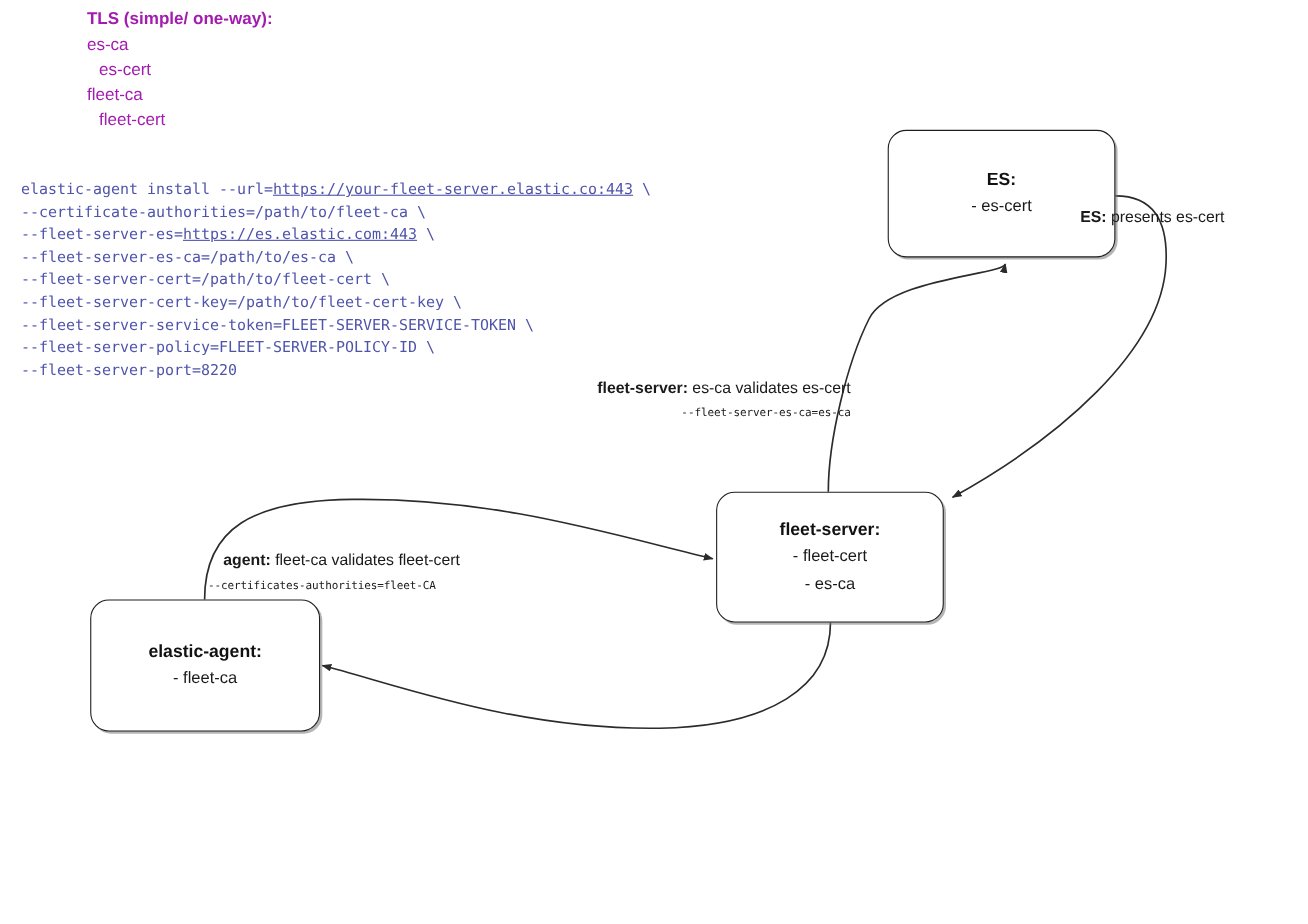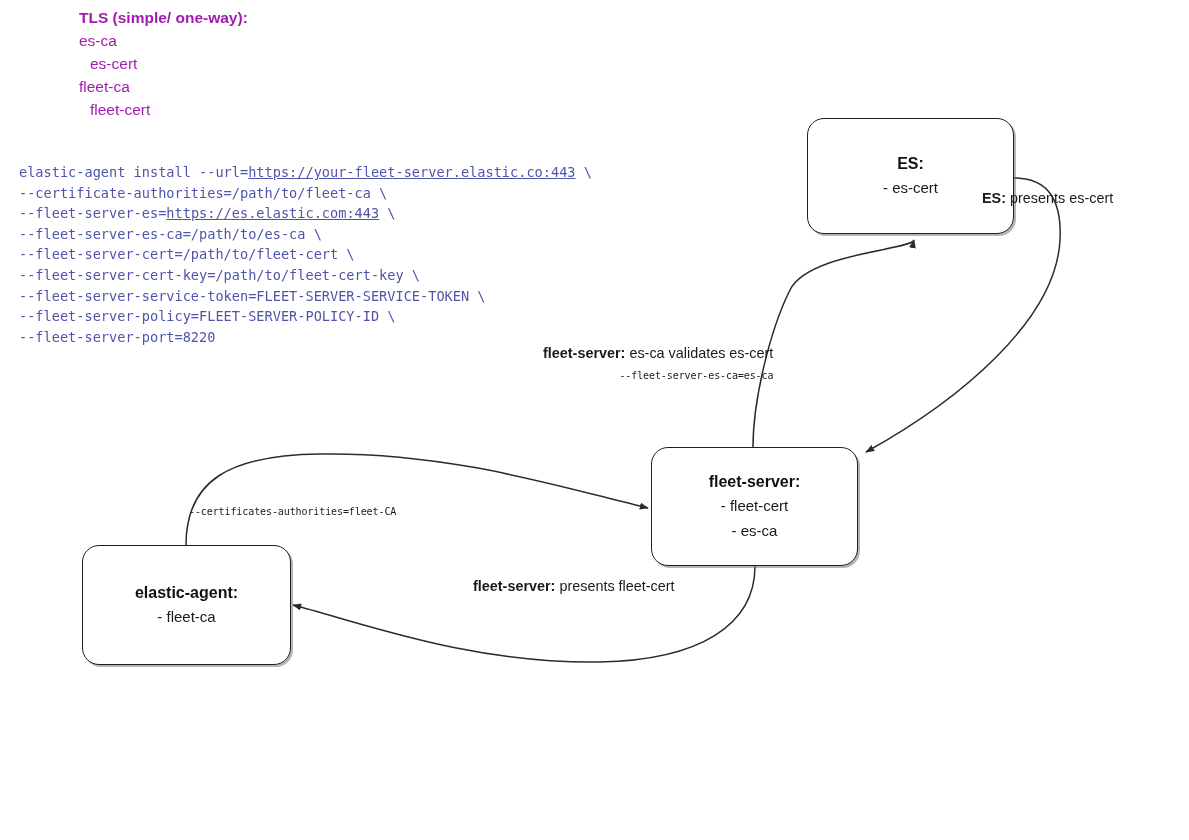--- a/index.html
+++ b/index.html
@@ -155,18 +155,18 @@
 <div class="edge-label" id="label-es-presents">
   <div><b>ES:</b><span> presents es-cert</span></div>
 </div>
 
 <div class="edge-label" id="label-fleet-validates">
   <div><b>fleet-server:</b><span> es-ca validates es-cert</span></div>
   <div class="mono">--fleet-server-es-ca=es-ca</div>
 </div>
 
 <div class="edge-label" id="label-agent-validates">
+  <div><b>agent:</b><span> fleet-ca validates fleet-cert</span></div>
   <div class="mono">--certificates-authorities=fleet-CA</div>
 </div>
 
 <div class="edge-label" id="label-fleet-presents">
-  <div><b>fleet-server:</b><span> presents fleet-cert</span></div>
 </div>
 
 </body></html>

